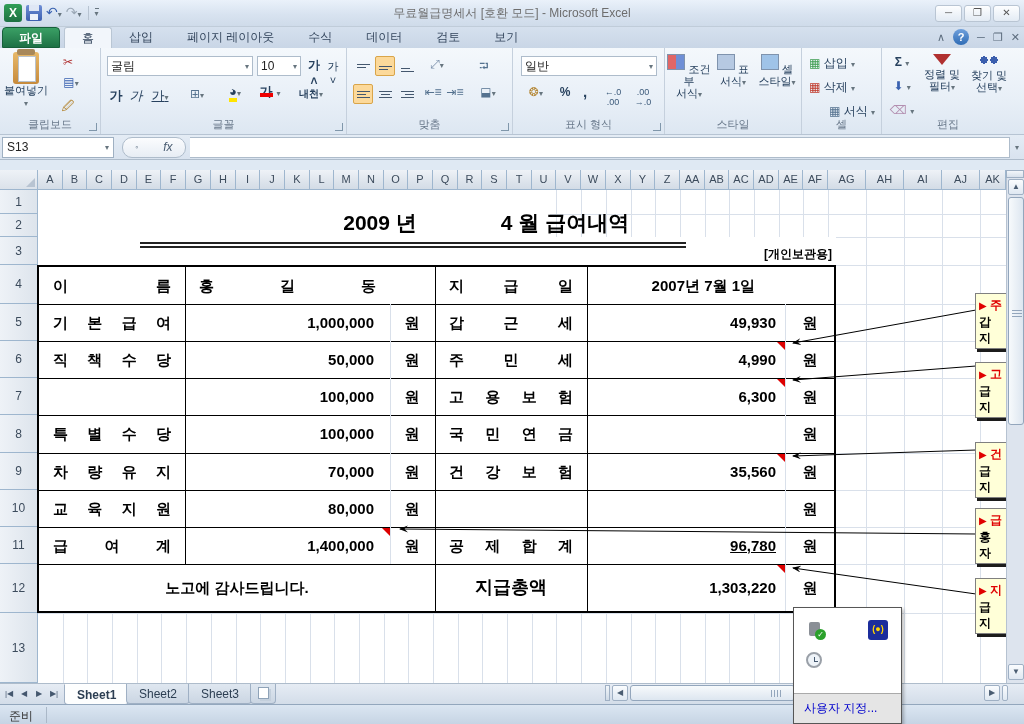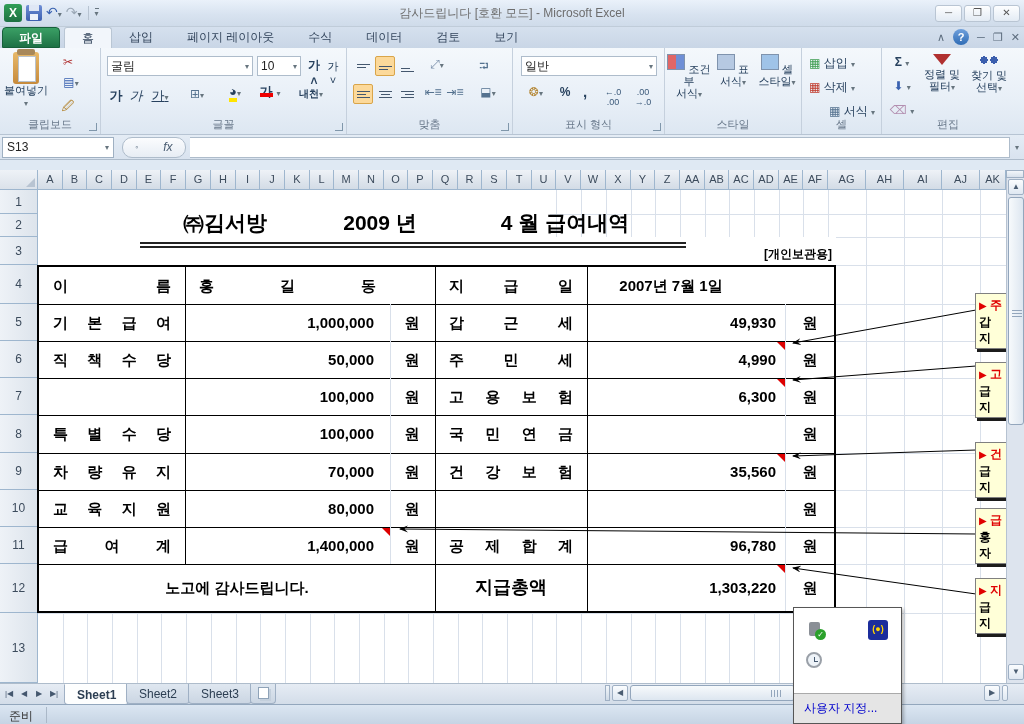--- a/index.html
+++ b/index.html
@@ -98,21 +98,21 @@
   .pline-f{position:absolute;width:1px;background:#d9e0ea;}
   .prow{position:absolute;left:0;width:100%;}
   .prow span{position:absolute;display:block;font-weight:bold;font-size:15px;color:#000;}
   .c-lbl{left:0;width:146px;text-align:justify;text-align-last:justify;padding:0 14px;}
   .c-val{left:146px;width:198px;text-align:right;padding-right:9px;}
   .c-won{left:351px;width:44px;text-align:center;}
   .c-rlbl{left:396px;width:152px;text-align:justify;text-align-last:justify;padding:0 14px;}
   .c-rval{left:548px;width:198px;text-align:right;padding-right:9px;}
   .c-rwon{left:746px;width:50px;text-align:center;}
   .v-blue{color:var(--sum-blue);}
-  .v-red{color:var(--ded-red);}
+  .v-red{color:var(--ded-red);text-decoration:underline;}
 
   .stitle{position:absolute;top:208px;height:30px;line-height:30px;font-size:21px;font-weight:bold;
     color:#000;text-align:center;z-index:2;}
   .dbl-rule{position:absolute;left:140px;top:242px;width:546px;height:6px;
     border-top:2px solid #222;border-bottom:2px solid #222;z-index:2;}
   .keep-note{position:absolute;left:680px;top:246px;width:152px;text-align:right;
     font-size:12px;font-weight:bold;color:#000;z-index:2;}
 
   
   .cmark{position:absolute;width:0;height:0;border-top:8px solid #dd0000;border-left:8px solid transparent;z-index:5;}
@@ -185,21 +185,21 @@
 
   <div class="titlebar">
     <div class="qat">
       <div class="excel-logo">X</div>
       <div class="floppy"></div>
       <span class="undo-g">↶<span class="mini-dd">▾</span></span>
       <span class="redo-g">↷<span class="mini-dd">▾</span></span>
       <span class="sep"></span>
       <span class="mini-dd" style="border-top:1px solid #67757f;">▾</span>
     </div>
-    <div class="title-text">감사드립니다  [호환 모드]  -  Microsoft Excel</div>
+    <div class="title-text">무료월급명세서  [호환 모드]  -  Microsoft Excel</div>
     <div class="winbtn" style="right:62px;">─</div>
     <div class="winbtn" style="right:33px;">❐</div>
     <div class="winbtn" style="right:4px;">✕</div>
   </div>
 
   <div class="tabrow"></div>
   <div class="file-tab">파일</div>
   <div class="rtabs">
     <div class="rtab active">홈</div>
     <div class="rtab">삽입</div>
@@ -448,21 +448,20 @@
       <div class="rh" style="top: 453px; height: 37px;">9</div>
       <div class="rh" style="top: 490px; height: 37px;">10</div>
       <div class="rh" style="top: 527px; height: 37px;">11</div>
       <div class="rh" style="top: 564px; height: 49px;">12</div>
       <div class="rh" style="top: 613px; height: 70px;">13</div>
     </div>
 
   <div class="white-patch" style="left:38px;top:190px;width:512px;height:47px;z-index:2;"></div>
   <div class="white-patch" style="left:38px;top:237px;width:798px;height:28px;z-index:2;"></div>
 
-  <div class="stitle" style="left:120px;width:210px;">㈜김서방</div>
   <div class="stitle" style="left:320px;width:120px;">2009 년</div>
   <div class="stitle" style="left:450px;width:230px;">4 월 급여내역</div>
   <div class="dbl-rule"></div>
   <div class="keep-note">[개인보관용]</div>
 
   <div class="ptable">
 
     <div class="pline-h" style="top:37px;"></div>
       <div class="pline-h" style="top:74px;"></div>
     <div class="pline-h" style="top:111px;"></div>
@@ -476,21 +475,21 @@
     <div class="pline-v" style="left:396px;height:344px;"></div>
     <div class="pline-v" style="left:548px;height:344px;"></div>
 
     <div class="pline-f" style="left:351px;top:37px;height:260px;"></div>
     <div class="pline-f" style="left:746px;top:37px;height:307px;"></div>
 
     <div class="prow" style="top:0;height:37px;line-height:37px;">
       <span class="c-lbl">이 름</span>
       <span class="c-lbl" style="left:146px;width:205px;">홍 길 동</span>
       <span class="c-rlbl">지 급 일</span>
-      <span class="c-rval" style="text-align:center;padding-right:30px;">2007년 7월 1일</span>
+      <span class="c-rval" style="text-align:right;padding-right:30px;">2007년 7월 1일</span>
     </div>
 
     <div class="prow" style="top:37px;height:37px;line-height:37px;">
       <span class="c-lbl">기 본 급 여</span>
       <span class="c-val">1,000,000</span>
       <span class="c-won">원</span>
       <span class="c-rlbl">갑 근 세</span>
       <span class="c-rval">49,930</span>
       <span class="c-rwon">원</span>
     </div>

